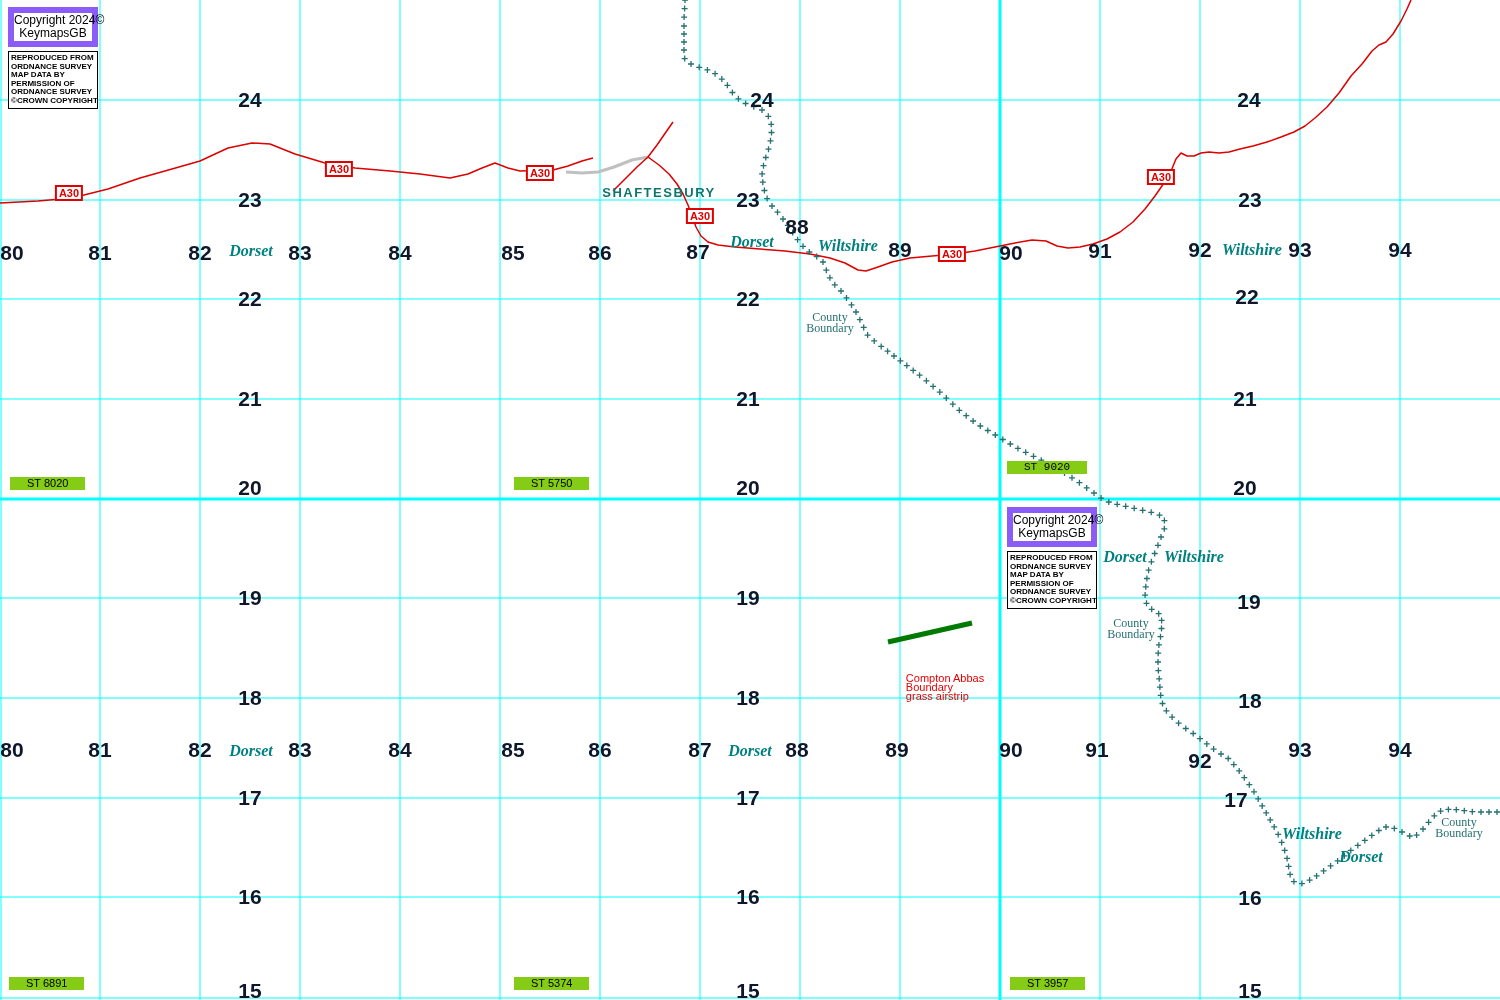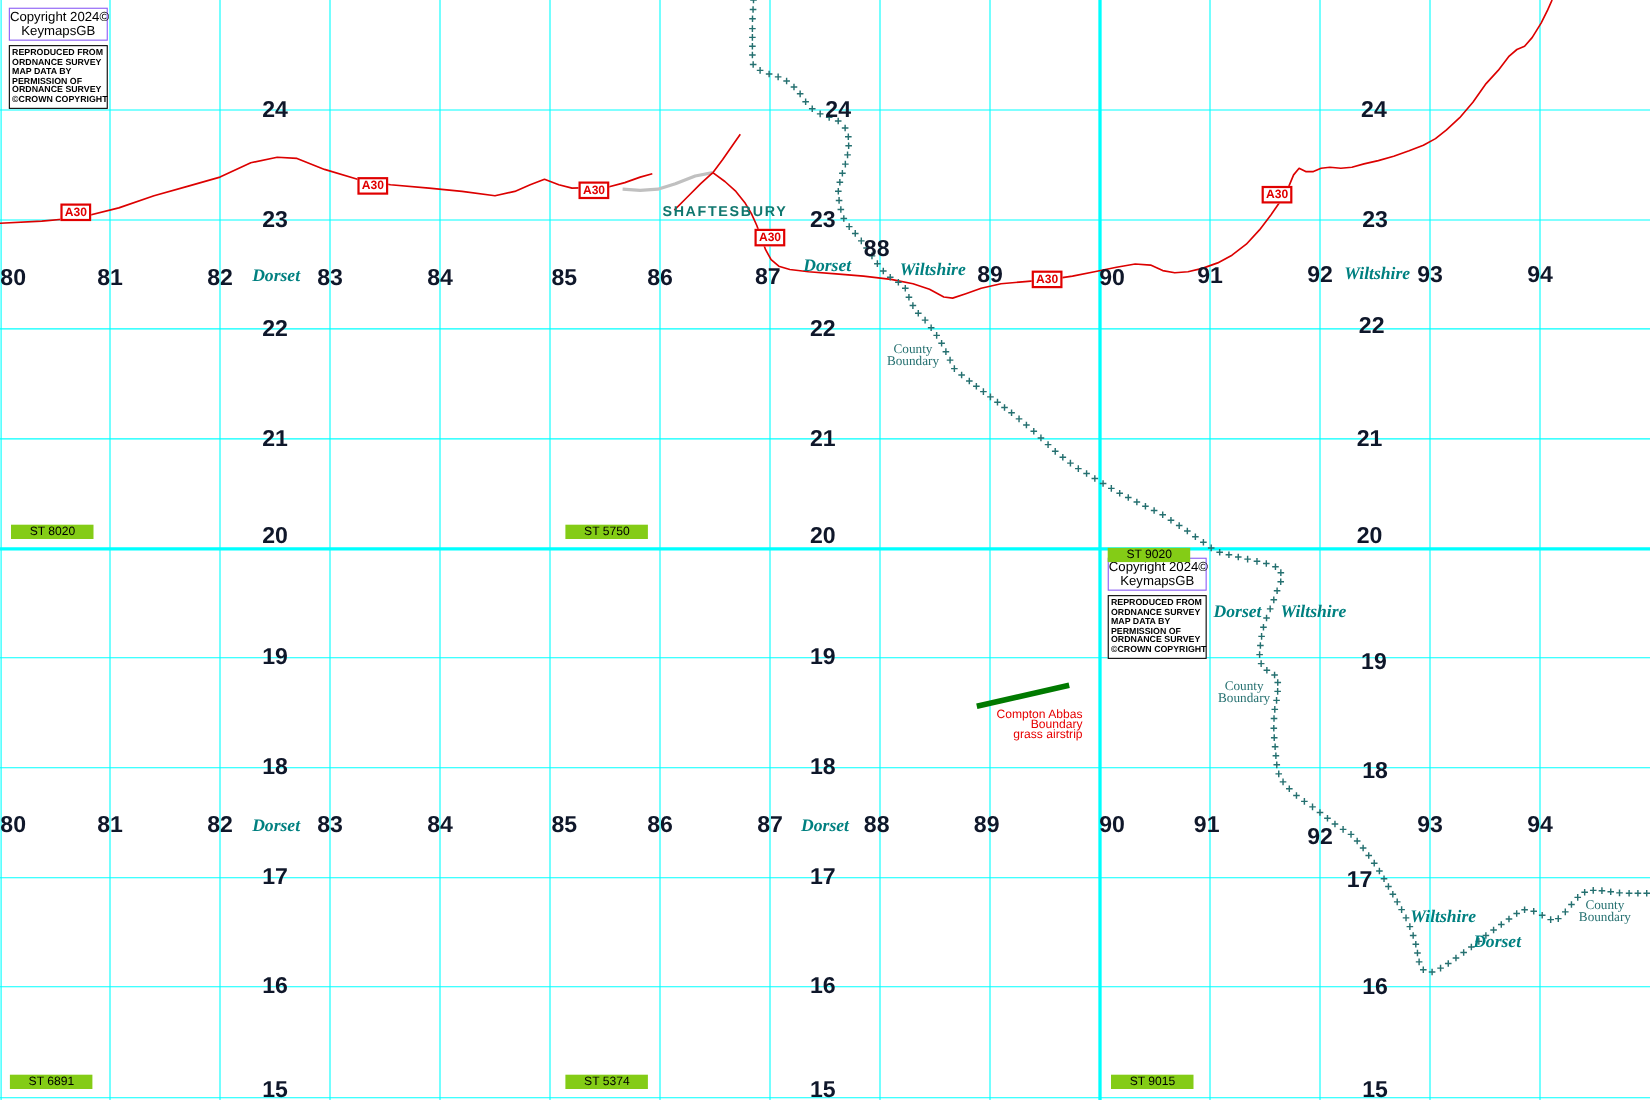--- a/index.html
+++ b/index.html
@@ -9,26 +9,26 @@
   .labels{position:absolute;left:0;top:0;width:1500px;height:1000px;}
   .labels > div{position:absolute;white-space:nowrap;}
   .c{transform:translate(-50%,-50%);}
   .gnum{font:700 21px "Liberation Sans",sans-serif;color:#0f172a;}
   .region{font:italic 700 16px "Liberation Serif",serif;color:#008080;}
   .ref{font:11px/13px "Liberation Sans",sans-serif;color:#000;background:#84cc16;padding:0 17px;}
   .a30{font:700 11px/10px "Liberation Sans",sans-serif;color:#E00000;border:2px solid #E00000;
        background:#fff;padding:1px 2px;}
   .cb{font:12px/11px "Liberation Serif",serif;color:#257070;text-align:center;}
   .town{left:659px;top:192px;font:700 13px "Liberation Sans",sans-serif;letter-spacing:1.5px;color:#0f766e;}
-  .afl{left:945px;top:646px;transform:translateX(-50%);text-align:right;
+  .afl{left:945px;top:674px;transform:translateX(-50%);text-align:left;
        font:11px/9px "Liberation Sans",sans-serif;color:#E60000;}
   .cpy-group{position:absolute;width:90px;}
   .pos-a{left:8px;top:7px;}
   .pos-b{left:1007px;top:507px;}
-  .cpy-box{border:1px solid #8b5cf6;background:#fff;text-align:center;
+  .cpy-box{border:6px solid #8b5cf6;background:#fff;text-align:center;
            font:12px/13px "Liberation Sans",sans-serif;color:#000;padding:1px 0;margin-bottom:4px;}
   .attr-box{border:1px solid #000;background:#fff;color:#000;
             font:700 8px/8.6px "Liberation Sans",sans-serif;padding:2px 2px;}
 </style>
 </head>
 <body>
 
 <div class="map">
   <svg width="1500" height="1000" viewBox="0 0 1500 1000">
       <line x1="1" y1="0" x2="1" y2="1000" stroke="#00FFFF" stroke-width="1"></line>
@@ -170,24 +170,24 @@
       <div class="region c" style="left: 848px; top: 246px;">Wiltshire</div>
       <div class="region c" style="left: 1252px; top: 250px;">Wiltshire</div>
       <div class="region c" style="left: 251px; top: 751px;">Dorset</div>
       <div class="region c" style="left: 750px; top: 751px;">Dorset</div>
       <div class="region c" style="left: 1125px; top: 557px;">Dorset</div>
       <div class="region c" style="left: 1194px; top: 557px;">Wiltshire</div>
       <div class="region c" style="left: 1312px; top: 834px;">Wiltshire</div>
       <div class="region c" style="left: 1361px; top: 857px;">Dorset</div>
       <div class="ref" style="left: 10px; top: 477px;">ST 8020</div>
       <div class="ref" style="left: 514px; top: 477px;">ST 5750</div>
-      <div class="ref" style="left: 1007px; top: 498px;">ST 9020</div>
+      <div class="ref" style="left: 1007px; top: 461px; font-family: Liberation Mono, monospace;">ST 9020</div>
       <div class="ref" style="left: 9px; top: 977px;">ST 6891</div>
       <div class="ref" style="left: 514px; top: 977px;">ST 5374</div>
-      <div class="ref" style="left: 1010px; top: 977px;">ST 9015</div>
+      <div class="ref" style="left: 1010px; top: 977px;">ST 3957</div>
       <div class="a30 c" style="left: 69px; top: 193px;">A30</div>
       <div class="a30 c" style="left: 339px; top: 169px;">A30</div>
       <div class="a30 c" style="left: 540px; top: 173px;">A30</div>
       <div class="a30 c" style="left: 700px; top: 216px;">A30</div>
       <div class="a30 c" style="left: 952px; top: 254px;">A30</div>
       <div class="a30 c" style="left: 1161px; top: 177px;">A30</div>
       <div class="cb c" style="left: 830px; top: 323px;">
         <div>County</div>
         <div>Boundary</div>
       </div>

